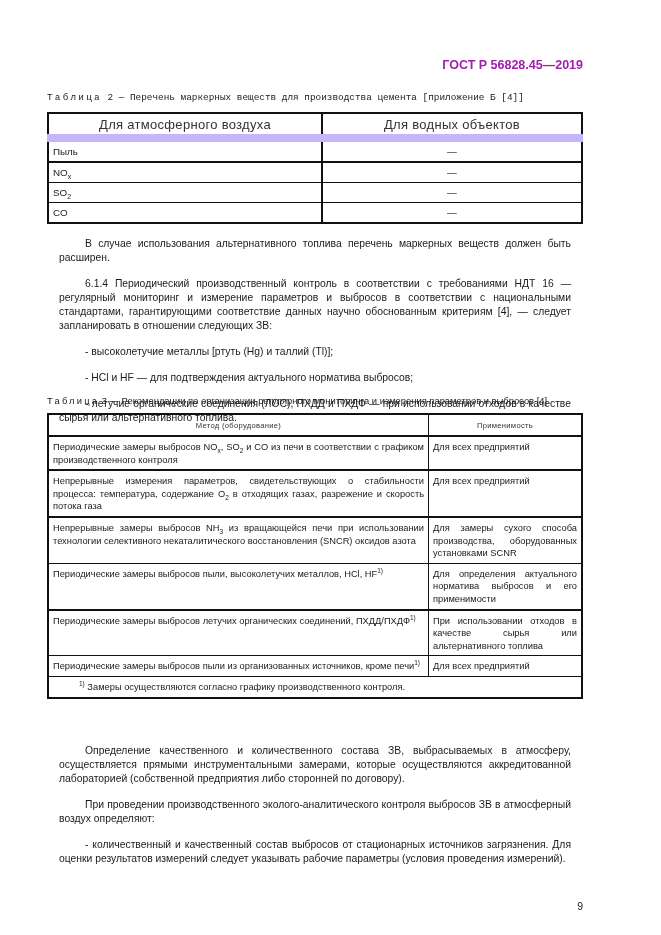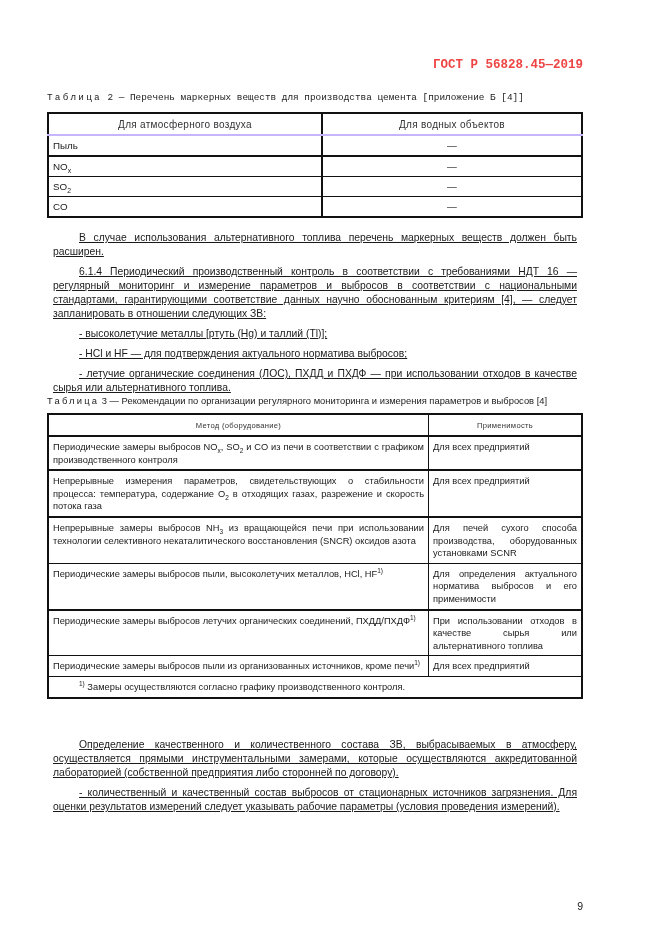--- a/index.html
+++ b/index.html
@@ -1,31 +1,31 @@
 <!DOCTYPE html>
 <html><head>
 <meta charset="utf-8">
 <style>
   html, body { margin:0; padding:0; background:#ffffff; }
   body { width:661px; height:935px; position:relative; overflow:hidden;
          font-family:"Liberation Sans", sans-serif; color:#1a1a1a; }
   .abs { position:absolute; }
-  .gost { left:420px; top:58px; width:163px; text-align:right; font-weight:bold; font-size:12.5px; color:#ef4444;font-family:Liberation Mono, monospace; }
+  .gost { left:420px; top:58px; width:163px; text-align:right; font-weight:bold; font-size:12.5px; color:#a21caf; }
   .caption { font-size:9.4px; color:#222; white-space:nowrap; }
   .caption .sp { letter-spacing:2.2px; }
   table { border-collapse:collapse; position:absolute; }
   td, th { font-weight:normal; vertical-align:top; }
   .t2 { left:47px; top:112px; width:536px; border:2px solid #111; }
-  .t2 th { font-size:10px; color:#333; text-align:center; height:18px; vertical-align:middle; border-bottom:2px solid #c4b5fd; letter-spacing:0.3px; }
+  .t2 th { font-size:13px; color:#333; text-align:center; height:18px; vertical-align:middle; border-bottom:8px solid #c4b5fd; letter-spacing:0.3px; }
   .t2 td { font-size:9.8px; height:19px; vertical-align:middle; padding:0 4px; border-top:1px solid #111; }
   .t2 .c1 { width:264px; border-right:2px solid #111; }
   .t2 .c2 { text-align:center; }
   .t2 tr.thick td { border-top:2px solid #111; }
   .para { left:47px; width:536px; font-size:10.35px; line-height:14px; text-align:justify; }
-  .para p { margin:6px;text-decoration:underline; }
+  .para p { margin:12px; }
   .ind { text-indent:26px; }
   .t3 { left:47px; top:413px; width:536px; border:2px solid #111; }
   .t3 th { font-size:7.6px; color:#333; text-align:center; height:18px; vertical-align:middle; border-bottom:2px solid #111; letter-spacing:0.3px; }
   .t3 td { font-size:9.3px; line-height:12.6px; padding:4px 4px 3px 4px; border-top:1px solid #111; text-align:justify; }
   .t3 .c1 { width:371px; border-right:1.5px solid #111; }
   .t3 tr.thick td { border-top:2px solid #111; }
   .t3 td.fn { padding:4px 4px 3px 30px; text-align:left; }
   sub, sup { font-size:70%; line-height:0; }
   .heading { font-weight:bold; }
   .pageno { left:560px; top:900px; width:23px; text-align:right; font-size:10.5px; }
@@ -81,21 +81,21 @@
   <tr>
     <td class="c1"><span>Периодические замеры выбросов NO</span><sub>x</sub><span>, SO</span><sub>2</sub><span> и CO из печи в соответствии с графиком производственного контроля</span></td>
     <td>Для всех предприятий</td>
   </tr>
   <tr class="thick">
     <td class="c1"><span>Непрерывные измерения параметров, свидетельствующих о стабильности процесса: температура, содержание O</span><sub>2</sub><span> в отходящих газах, разрежение и скорость потока газа</span></td>
     <td>Для всех предприятий</td>
   </tr>
   <tr class="thick">
     <td class="c1"><span>Непрерывные замеры выбросов NH</span><sub>3</sub><span> из вращающейся печи при использовании технологии селективного некаталитического восстановления (SNCR) оксидов азота</span></td>
-    <td>Для печей сухого способа производства, оборудованных установками SCNR</td>
+    <td>Для замеры сухого способа производства, оборудованных установками SCNR</td>
   </tr>
   <tr>
     <td class="c1" style="text-align:left;"><span>Периодические замеры выбросов пыли, высоколетучих металлов, HCl, HF</span><sup>1)</sup></td>
     <td>Для определения актуального норматива выбросов и его применимости</td>
   </tr>
   <tr class="thick">
     <td class="c1"><span>Периодические замеры выбросов летучих органических соединений, ПХДД/ПХДФ</span><sup>1)</sup></td>
     <td>При использовании отходов в качестве сырья или альтернативного топлива</td>
   </tr>
   <tr>
@@ -103,16 +103,17 @@
     <td>Для всех предприятий</td>
   </tr>
   <tr>
     <td colspan="2" class="fn"><sup>1)</sup><span> Замеры осуществляются согласно графику производственного контроля.</span></td>
   </tr>
 </tbody>
   </table>
 
 <div class="abs para" style="top:732px;">
   <p class="ind">Определение качественного и количественного состава ЗВ, выбрасываемых в атмосферу, осуществляется прямыми инструментальными замерами, которые осуществляются аккредитованной лабораторией (собственной предприятия либо сторонней по договору).</p>
+  <p class="ind" style="margin-top:3px;">При проведении производственного эколого-аналитического контроля выбросов ЗВ в атмосферный воздух определяют:</p>
   <p class="ind" style="margin-top:3px;">- количественный и качественный состав выбросов от стационарных источников загрязнения. Для оценки результатов измерений следует указывать рабочие параметры (условия проведения измерений).</p>
 </div>
 
 <div class="abs pageno">9</div>
 
 </body></html>

